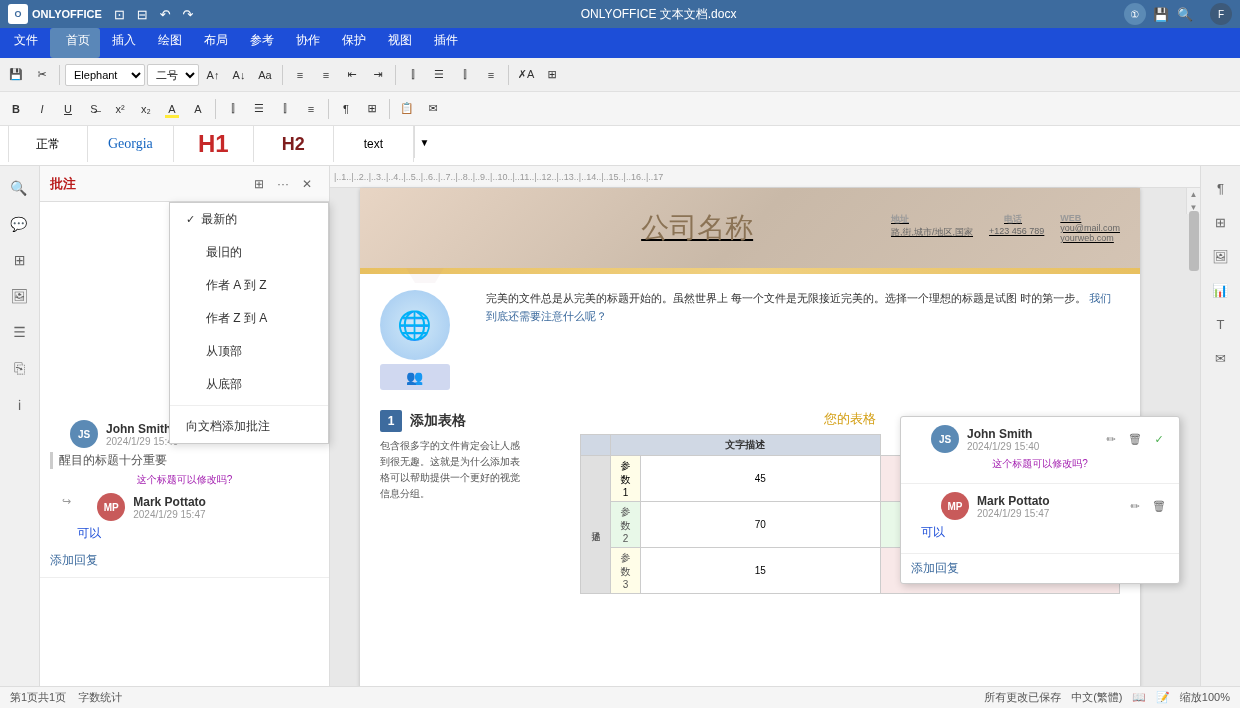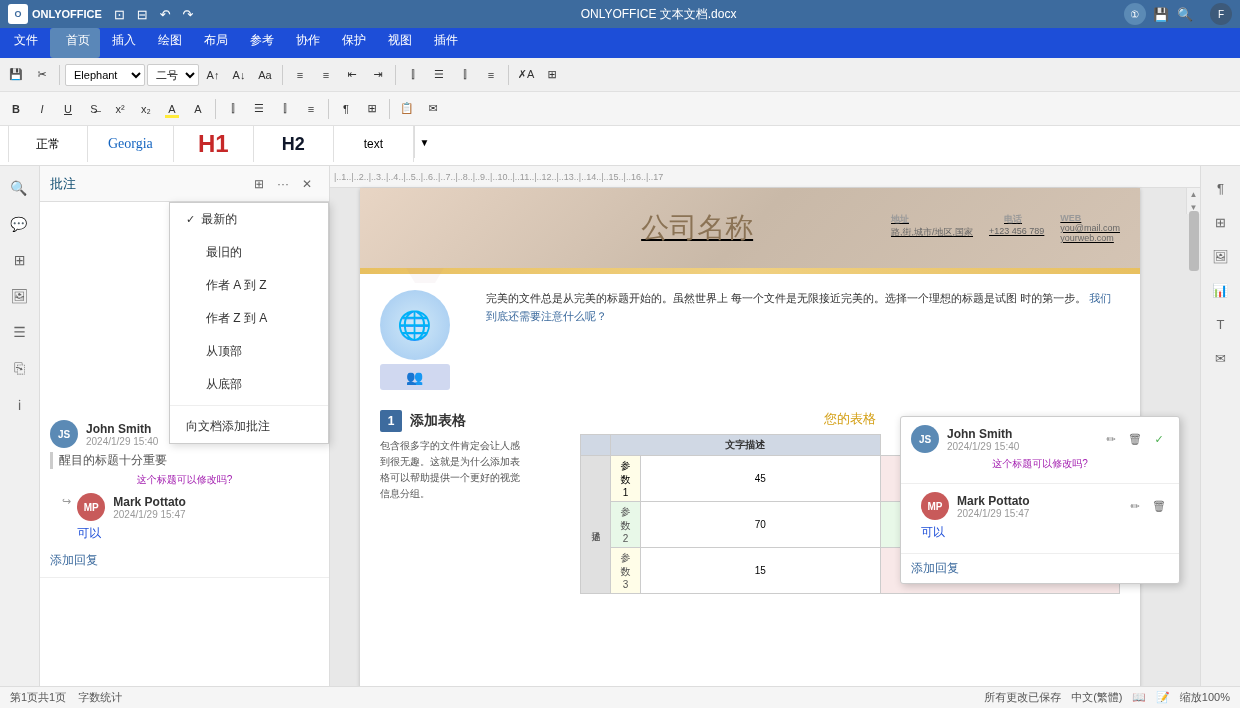--- a/index.html
+++ b/index.html
@@ -144,22 +144,22 @@
       height: 36px;
       display: flex;
       align-items: center;
       padding: 0 10px;
       border-bottom: 1px solid #ddd;
       background: #f9f9f9;
     }
     .comments-title {
       flex: 1;
       font-size: 13px;
-      font-weight: normal;
-      color: #0c4a6e;
+      font-weight: bold;
+      color: #b91c1c;
     }
     .comments-header-btn {
       width: 24px; height: 24px;
       display: flex; align-items: center; justify-content: center;
       cursor: pointer; color: #666; font-size: 12px;
       border-radius: 2px;
     }
 
     .comment-item {
       padding: 8px 10px;
@@ -171,20 +171,21 @@
       gap: 8px;
       margin-bottom: 4px;
     }
     .user-avatar {
       width: 28px; height: 28px;
       border-radius: 50%;
       background: #7b9cc2;
       display: flex; align-items: center; justify-content: center;
       color: white; font-size: 10px; font-weight: bold;
       flex-shrink: 0;
+      margin-left: 20px;
     }
     .user-avatar.john { background: #5b8ab5; }
     .user-avatar.mark { background: #c85a5a; }
     .comment-user-info { flex: 1; }
     .comment-username { font-size: 12px; font-weight: bold; color: #333; }
     .comment-time { font-size: 10px; color: #999; }
     .comment-edit-btn {
       width: 20px; height: 20px;
       display: flex; align-items: center; justify-content: center;
       cursor: pointer; color: #999; font-size: 11px;
@@ -486,21 +487,21 @@
   <div class="style-cell">
     <span>正常</span>
   </div>
   <div class="style-cell">
     <span style="color:#1565c0;font-family:Georgia,serif;font-size:14px;">Georgia</span>
   </div>
   <div class="style-cell">
     <span style="color:#c62828;font-size:24px;font-weight:bold;">H1</span>
   </div>
   <div class="style-cell">
-    <span style="color:#0f172a;font-size:18px;font-weight:bold;">H2</span>
+    <span style="color:#7f1d1d;font-size:18px;font-weight:bold;">H2</span>
   </div>
   <div class="style-cell">
     <span>text</span>
   </div>
   <div class="style-dropdown-btn">▼</div>
 </div>
 
 <div class="main-layout">
 
   <div class="left-icons">

